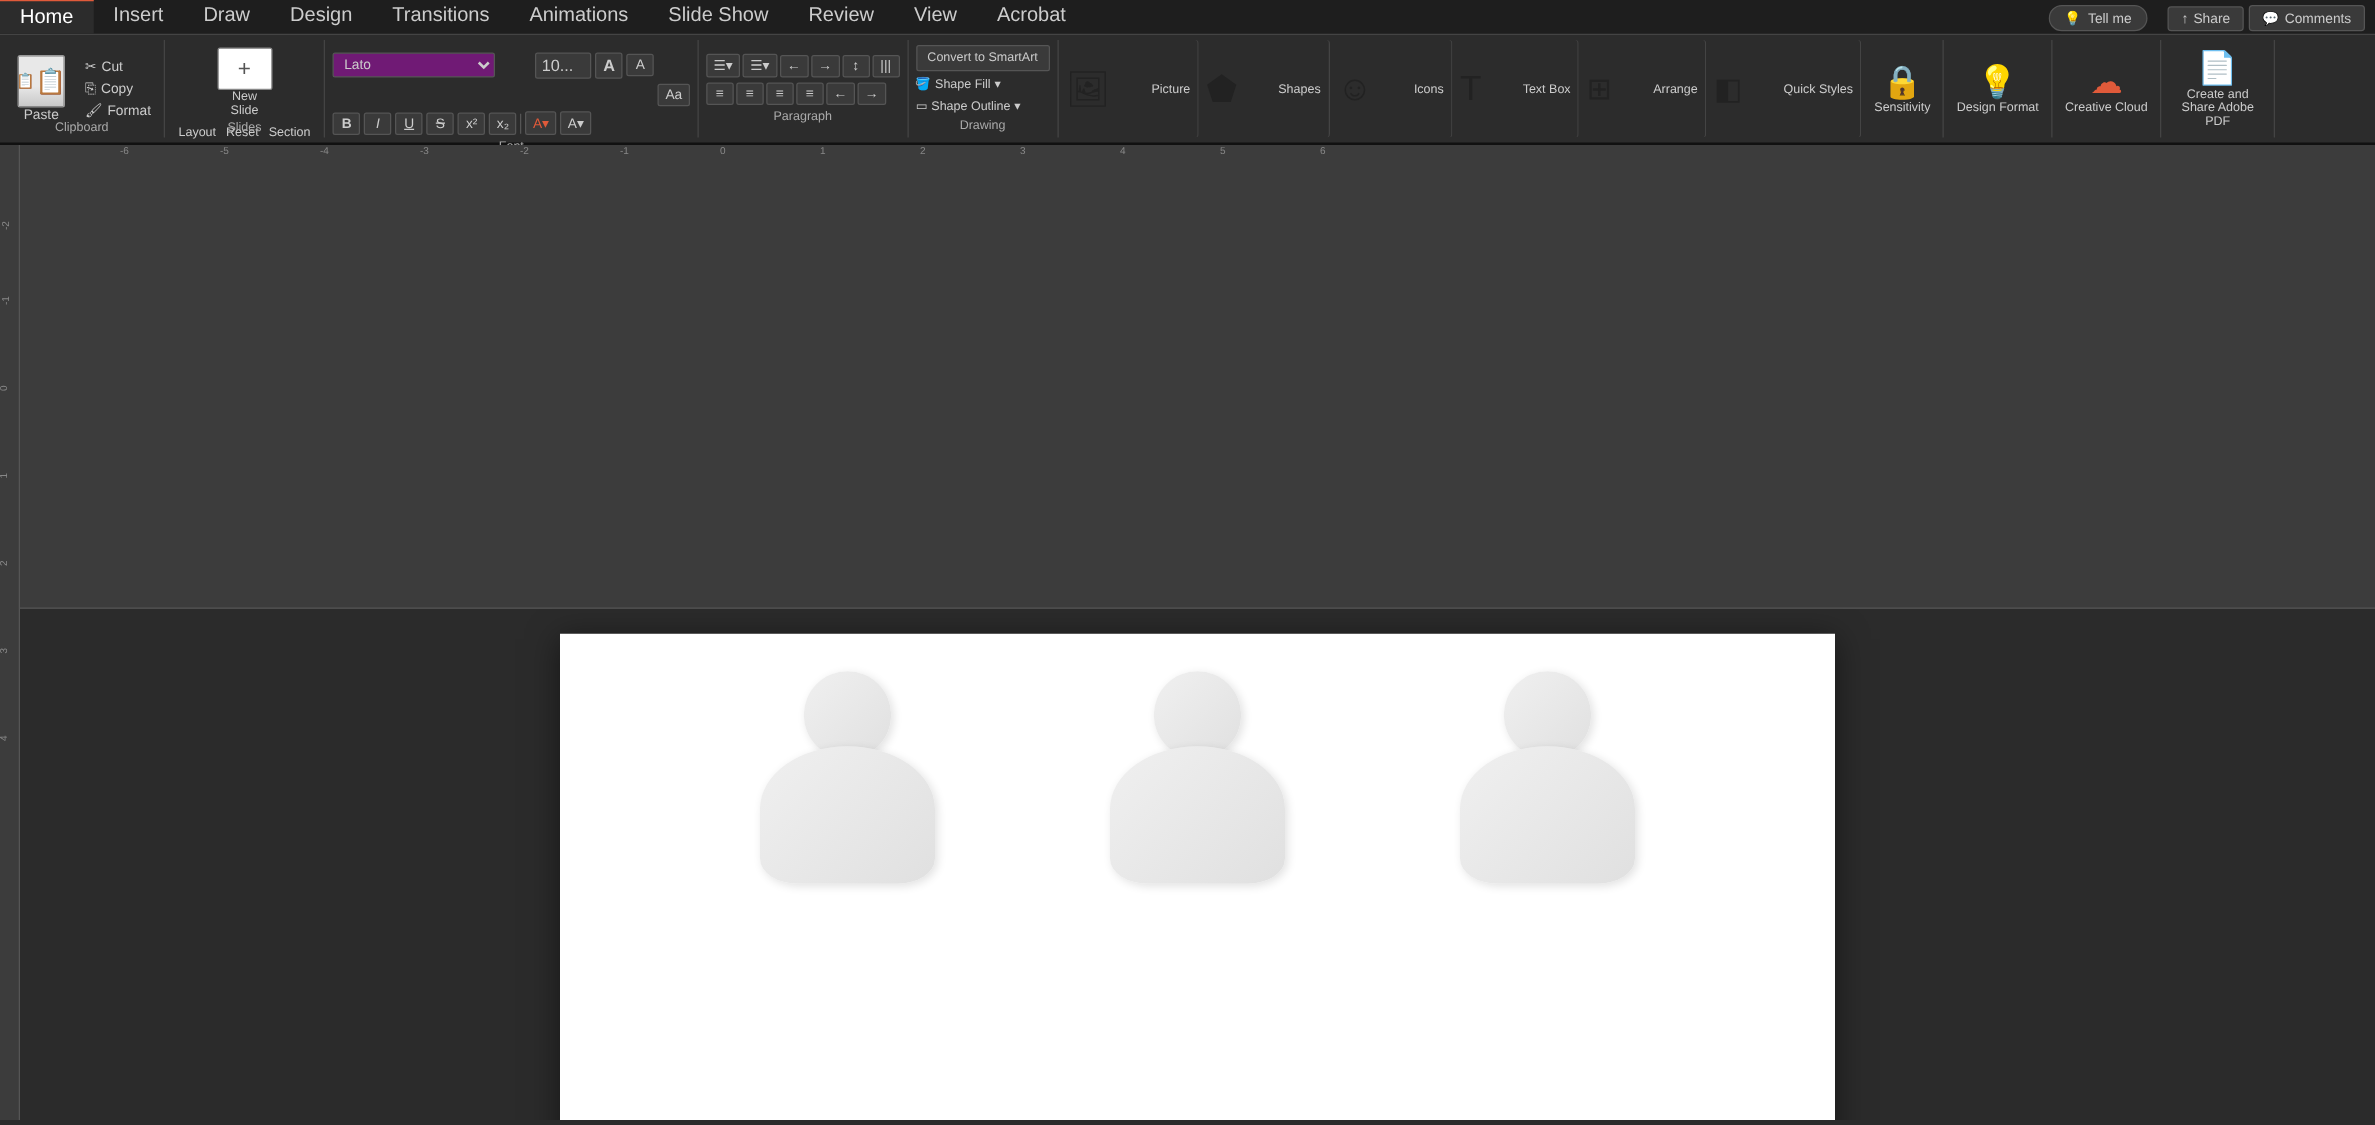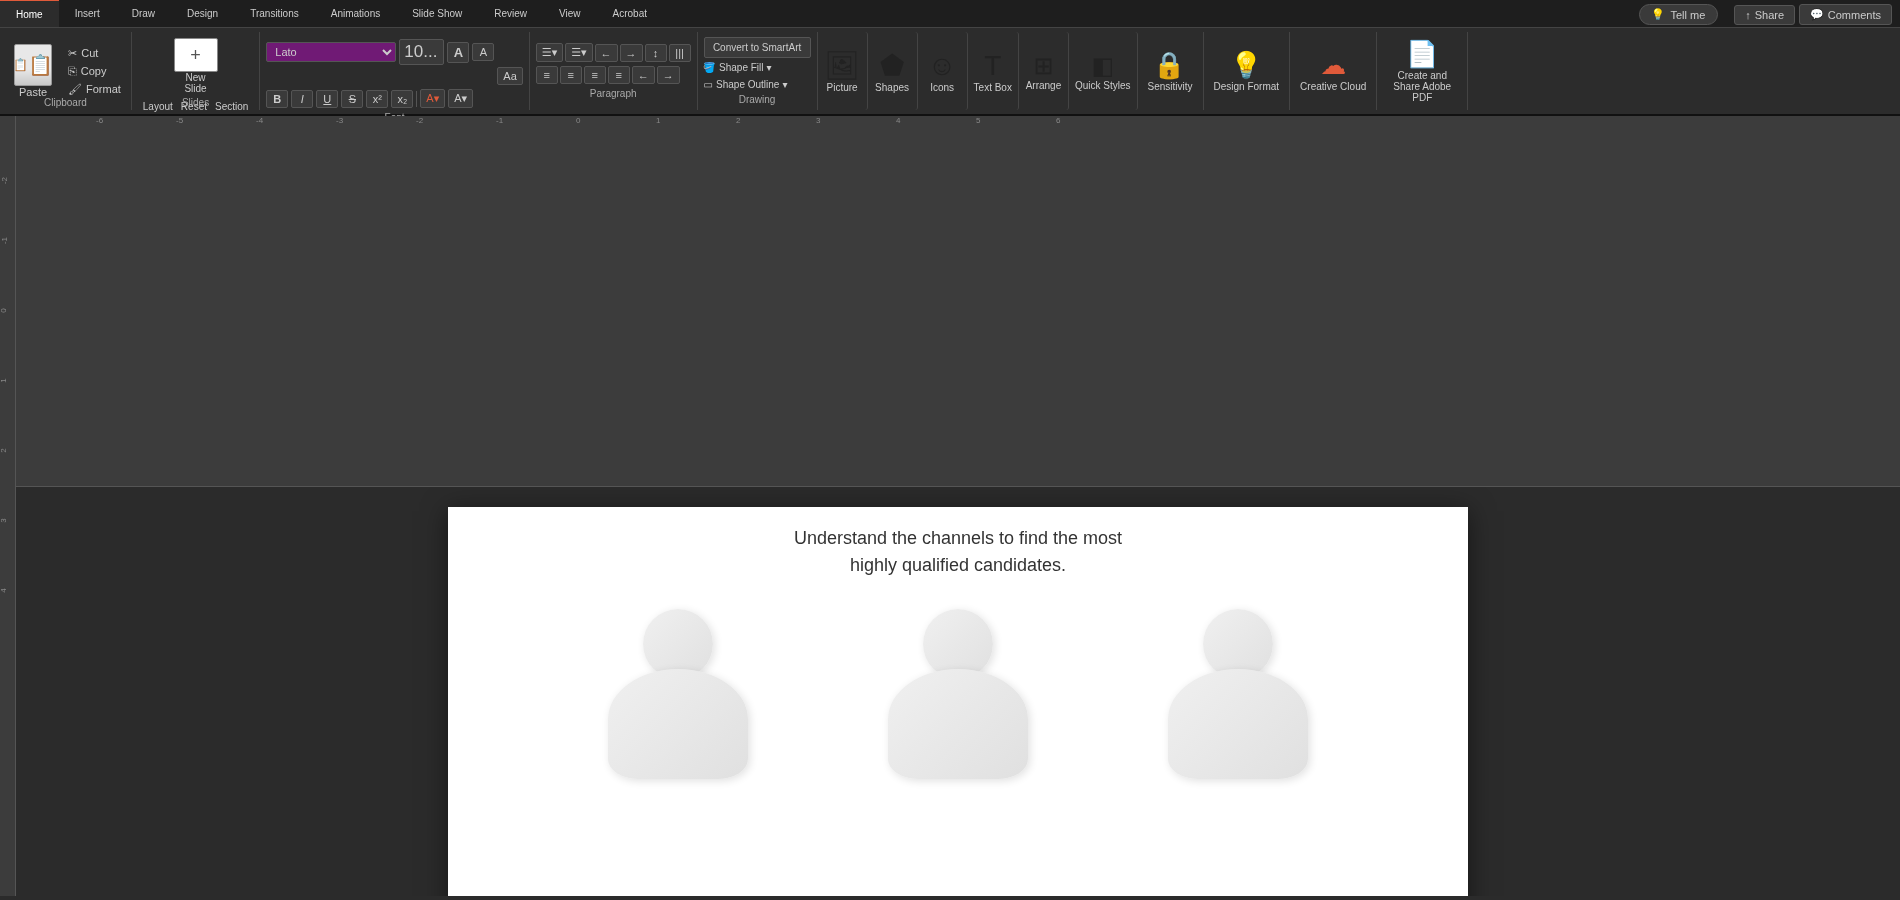--- a/index.html
+++ b/index.html
@@ -1,36 +1,36 @@
 <!DOCTYPE html>
 <html><head>
   <meta charset="utf-8">
   <style>
     * { box-sizing: border-box; margin: 0; padding: 0; }
     body { font-family: 'Segoe UI', Arial, sans-serif; background: #2b2b2b; width: 1900px; height: 900px; overflow: hidden; font-size: 12px; color: #222; }
     .ribbon-tabs { display: flex; background: #1e1e1e; height: 28px; align-items: flex-end; padding-left: 0; border-bottom: 1px solid #444; }
-    .ribbon-tab { padding: 5px 16px; font-size: 10px; cursor: pointer; color: #ccc; height: 28px; display: flex; align-items: center; }
+    .ribbon-tab { padding: 5px 16px; font-size: 16px; cursor: pointer; color: #ccc; height: 28px; display: flex; align-items: center; }
     .ribbon-tab.active { background: #2c2c2c; color: #fff; border-top: 2px solid #e05a3a; }
     .ribbon-btn-sm { background: #3a3a3a; color: #ccc; border: 1px solid #555; border-radius: 3px; padding: 3px 10px; font-size: 11px; cursor: pointer; display: flex; align-items: center; gap: 4px; }
 
     .ribbon-body { background: #2c2c2c; height: 88px; display: flex; align-items: stretch; padding: 4px 0; border-bottom: 2px solid #111; position: relative; }
 
     
     .clipboard-group { flex-direction: row; align-items: center; padding: 4px 6px; gap: 4px; border-right: 1px solid #444; }
     .paste-btn { display: flex; flex-direction: column; align-items: center; justify-content: center; padding: 4px 8px; cursor: pointer; border-radius: 3px; }
     .paste-icon { width: 38px; height: 42px; background: linear-gradient(180deg, #e8e8e8 60%, #c8c8c8 100%); border: 1px solid #999; border-radius: 2px; display: flex; align-items: center; justify-content: center; position: relative; }
     .paste-icon::after { content: '📋'; font-size: 20px; }
     .clipboard-item { display: flex; align-items: center; gap: 4px; padding: 1px 4px; cursor: pointer; border-radius: 2px; font-size: 11px; color: #ccc; }
     .font-select { background: #701a75; color: #ccc; border: 1px solid #555; border-radius: 2px; padding: 2px 4px; font-size: 11px; width: 130px; cursor: pointer; }
     .size-select { background: #3a3a3a; color: #ccc; border: 1px solid #555; border-radius: 2px; padding: 2px 4px; font-size: 11px; width: 45px; cursor: pointer; }
     .ribbon-icon-btn { background: #3a3a3a; border: 1px solid #555; color: #ccc; padding: 2px 5px; border-radius: 2px; cursor: pointer; font-size: 11px; min-width: 22px; text-align: center; }
     .ribbon-icon-btn.bold { font-weight: bold; }
     .ribbon-icon-btn.italic { font-style: italic; }
     .ribbon-icon-btn.underline { text-decoration: underline; }
-    .big-ribbon-btn { display: flex; flex-direction: column; align-items: center; justify-content: center; padding: 4px 6px; cursor: pointer; border-radius: 3px; min-width: 50px; }
+    .big-ribbon-btn { display: flex; flex-direction: row; align-items: center; justify-content: center; padding: 4px 6px; cursor: pointer; border-radius: 3px; min-width: 50px; gap: 33px; }
 
     
     .main-area { display: flex; width: 100%; height: calc(900px - 120px); background: #2b2b2b; position: relative; }
     .canvas-container { flex: 1; overflow: hidden; display: flex; align-items: flex-start; justify-content: center; padding: 20px; background: #2b2b2b; }
 
     
     .slide { width: 1020px; height: 660px; background: #fff; box-shadow: 0 4px 24px rgba(0,0,0,0.5); position: relative; display: flex; flex-direction: column; align-items: center; overflow: hidden; }
 
     .slide-title { font-size: 52px; font-weight: 800; color: #e05a3a; text-transform: uppercase; text-align: center; margin-top: 50px; letter-spacing: 1px; }
     .slide-subtitle { font-size: 18px; color: #333; text-align: center; margin-top: 18px; line-height: 1.5; }
@@ -122,21 +122,21 @@
         <span style="font-size:10px;color:#ccc;cursor:pointer;padding:1px 3px;">Section</span>
       </div>
       <span style="font-size:10px;color:#aaa;position:absolute;bottom:2px;">Slides</span>
     </div>
 
     <div style="display:flex;flex-direction:column;gap:4px;padding:4px 6px;border-right:1px solid #444;justify-content:center;">
       <div style="display:flex;align-items:center;gap:3px;">
         <select class="font-select">
           <option>Lato</option>
         </select>
-        <input class="size-select" value="10..." style="background: rgb(58, 58, 58); color: rgb(204, 204, 204); border: 1px solid rgb(85, 85, 85); border-radius: 2px; padding: 2px 4px; font-size: 17px; width: 45px;">
+        <input class="size-select" value="10..." style="background: rgb(58, 58, 58); color: rgb(204, 204, 204); border: 1px solid rgb(85, 85, 85); border-radius: 2px; padding: 2px 4px; font-size: 13px; width: 45px; margin-left: 29px;">
         <button class="ribbon-icon-btn" style="font-size:13px;font-weight:bold;">A</button>
         <button class="ribbon-icon-btn" style="font-size:11px;">A</button>
         <button class="ribbon-icon-btn" style="font-size:11px;margin-top:48px;">Aa</button>
       </div>
       <div style="display:flex;align-items:center;gap:3px;">
         <button class="ribbon-icon-btn bold">B</button>
         <button class="ribbon-icon-btn italic">I</button>
         <button class="ribbon-icon-btn underline">U</button>
         <button class="ribbon-icon-btn" style="text-decoration:line-through;">S</button>
         <button class="ribbon-icon-btn">x²</button>
@@ -261,24 +261,20 @@
         <span style="font-size:8px;color:#888;position:absolute;left:800px;">3</span>
         <span style="font-size:8px;color:#888;position:absolute;left:880px;">4</span>
         <span style="font-size:8px;color:#888;position:absolute;left:960px;">5</span>
         <span style="font-size:8px;color:#888;position:absolute;left:1040px;">6</span>
       </div>
 
       <div class="canvas-container">
         <div class="slide">
 
 
-          <div class="slide-subtitle">
-            <span>Understand the channels to find the most</span><br>
-            <span>highly qualified candidates.</span>
-          </div>
 
           <div class="cards-row">
 
             <div class="card">
               <div class="person-shape">
                 <div class="person-head"></div>
                 <div class="person-body"></div>
               </div>
 
             </div>

